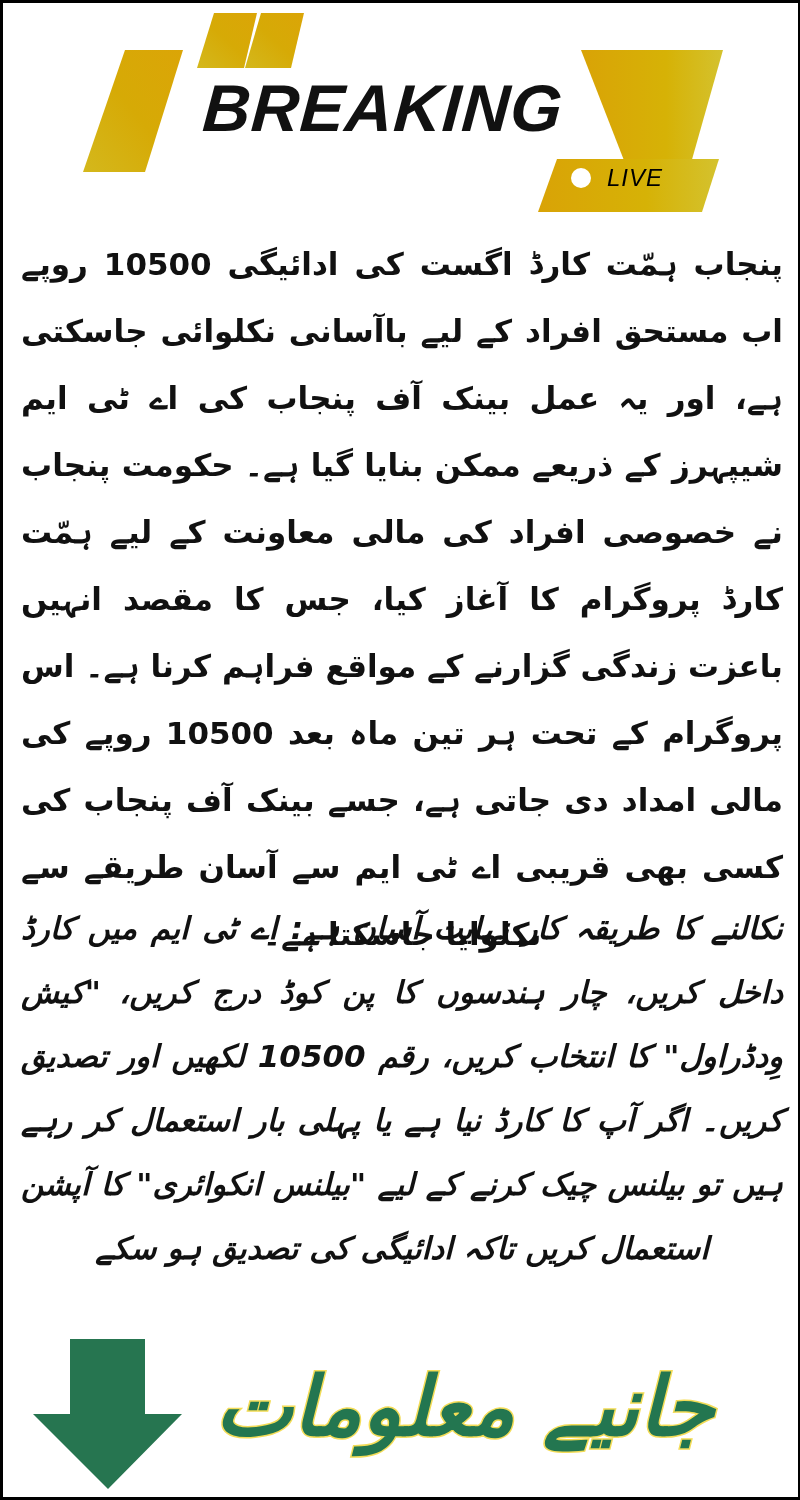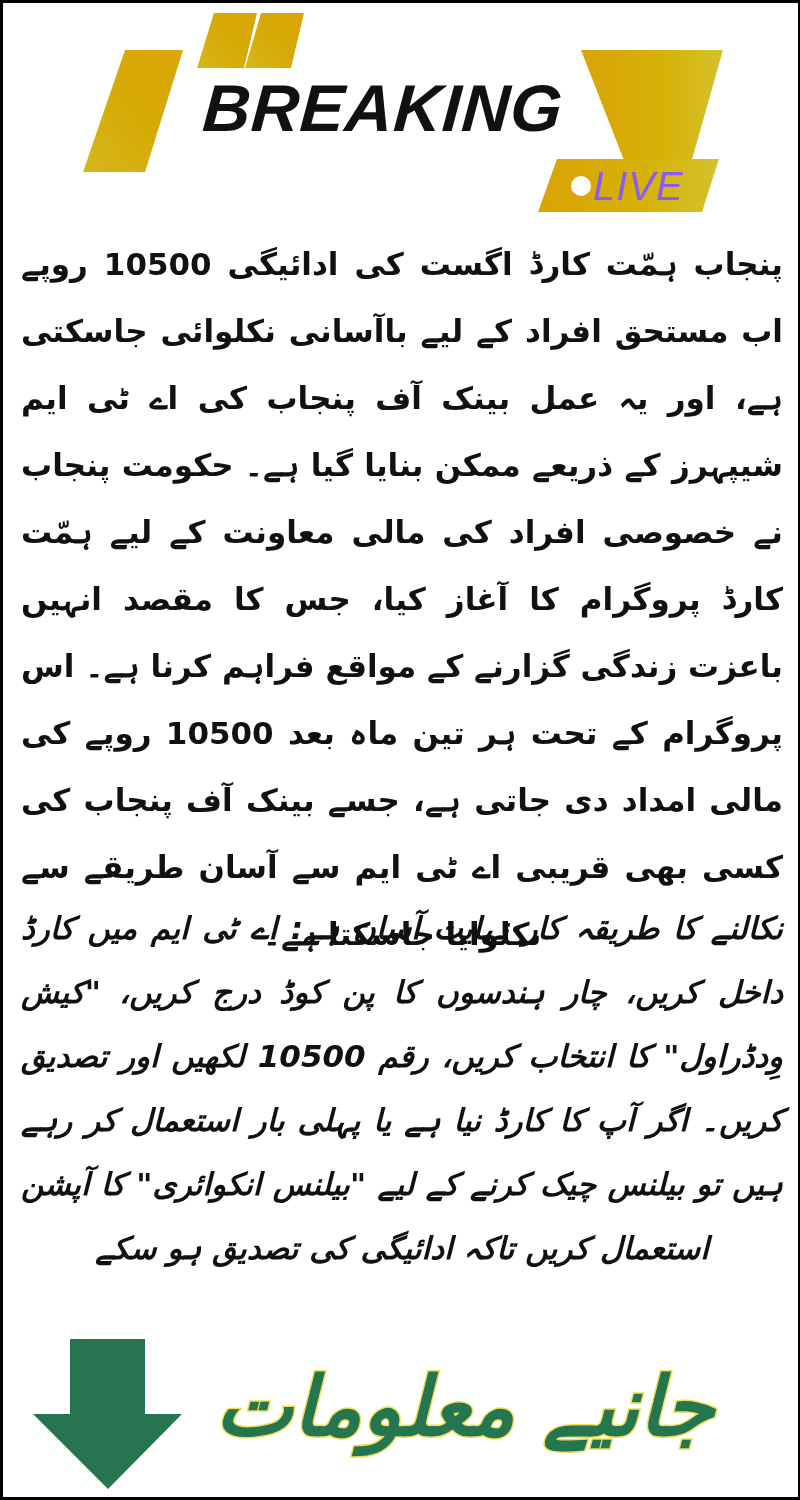--- a/index.html
+++ b/index.html
@@ -35,25 +35,25 @@
       line-height: 1;
       transform: skewX(-4deg);
     }
 
     .live-label {
       position: absolute;
       left: 568px;
       top: 163px;
       display: flex;
       align-items: center;
-      gap: 2px;
-      color: #8b5cf6;
+      gap: 16px;
+      color: #000000;
       font-family: "Liberation Sans", sans-serif;
       font-style: italic;
-      font-size: 40px;
+      font-size: 24px;
       line-height: 1;
       letter-spacing: 1px;
     }
     .live-dot {
       width: 20px; height: 20px; border-radius: 50%; background: #ffffff; display: inline-block;
     }
 
     
     .article {
       position: absolute;

